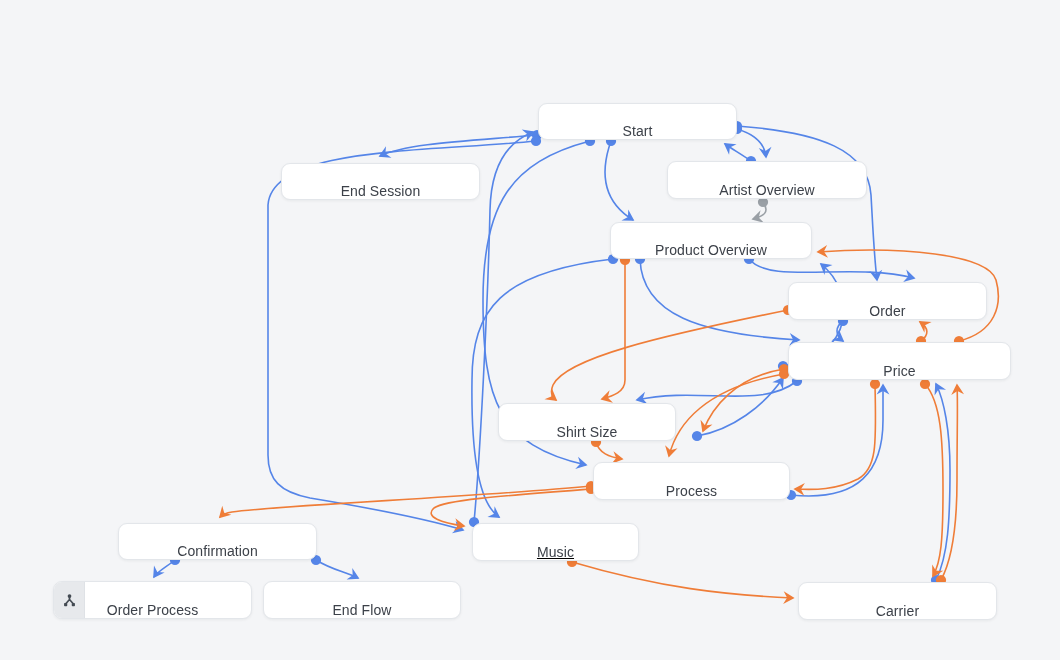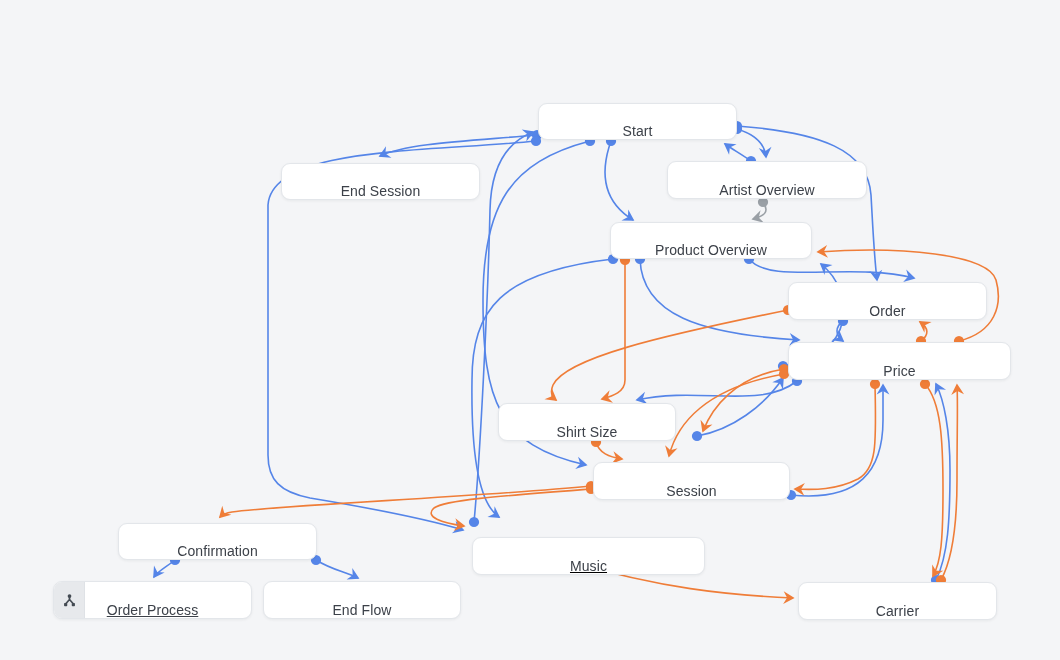--- a/index.html
+++ b/index.html
@@ -23,21 +23,21 @@
   .node .label{
     font-size:14px;color:#3c4149;letter-spacing:.1px;
     white-space:nowrap;text-align:center;flex:1;
   }
   .node .iconchip{
     align-self:stretch;width:30px;flex:0 0 30px;
     background:#e7e9ec;border-radius:8px 0 0 8px;
     display:flex;align-items:center;justify-content:center;
     border-right:1px solid #dfe2e6;
   }
-  .node.has-icon .label{padding-right:31px;text-decoration:underline;}
+  .node.has-icon .label{padding-right:31px;}
   path.edge{fill:none;stroke-width:1.6px;}
 </style>
 </head>
 <body style="background: rgb(244, 245, 247);">
 
 <div id="canvas">
   <svg id="edges" width="1060" height="660" viewBox="0 0 1060 660">
     <defs id="edge-defs">
         <marker id="dot-blue" markerWidth="8" markerHeight="8" refX="4" refY="4">
           <circle cx="4" cy="4" r="3.2" fill="#5585e8"></circle>
@@ -110,26 +110,26 @@
       <div class="node" style="left: 788px; top: 282px; width: 199px; height: 38px;">
         <span class="label">Order</span>
       </div>
       <div class="node" style="left: 788px; top: 342px; width: 223px; height: 38px;">
         <span class="label">Price</span>
       </div>
       <div class="node" style="left: 498px; top: 403px; width: 178px; height: 38px;">
         <span class="label">Shirt Size</span>
       </div>
       <div class="node" style="left: 593px; top: 462px; width: 197px; height: 38px;">
-        <span class="label">Session</span>
+        <span class="label">Process</span>
       </div>
       <div class="node" style="left: 118px; top: 523px; width: 199px; height: 37px;">
         <span class="label">Confirmation</span>
       </div>
-      <div class="node" style="left: 472px; top: 537px; width: 233px; height: 38px; text-decoration: underline;">
+      <div class="node" style="left: 472px; top: 523px; width: 167px; height: 38px; text-decoration: underline;">
         <span class="label">Music</span>
       </div>
       <div class="node has-icon" style="left: 53px; top: 581px; width: 199px; height: 38px;">
         <span class="iconchip">
           <svg width="15" height="15" viewBox="0 0 16 16">
             <circle cx="8" cy="3.2" r="2" fill="#444b53"></circle>
             <path d="M8,4.5 L8,7 M8,7 L4,11.5 M8,7 L12,11.5" stroke="#444b53" stroke-width="1.8" fill="none" stroke-linecap="round"></path>
             <rect x="2.2" y="10.6" width="3.4" height="3.4" rx="0.8" fill="#444b53"></rect>
             <rect x="10.4" y="10.6" width="3.4" height="3.4" rx="0.8" fill="#444b53"></rect>
           </svg>

